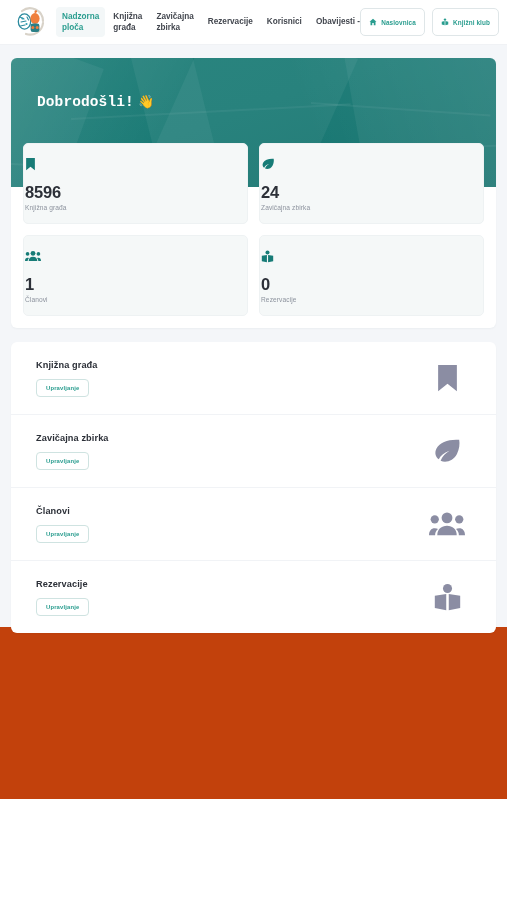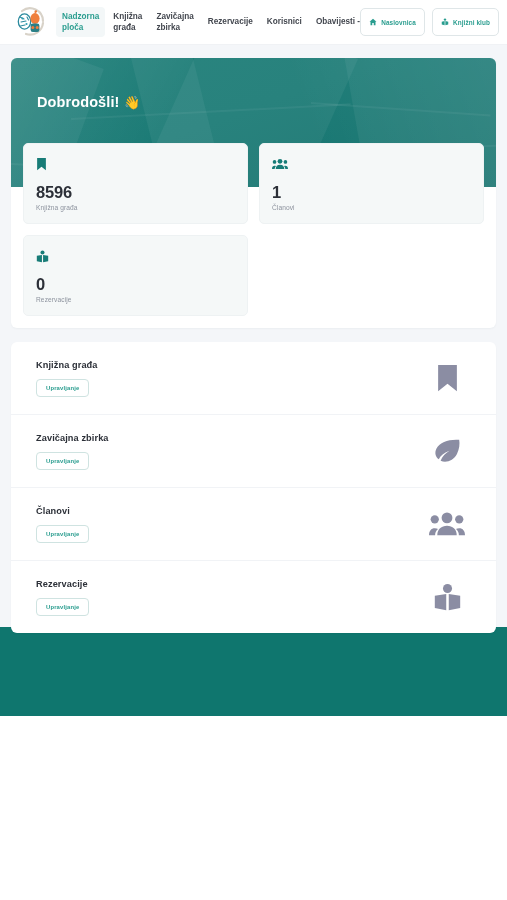--- a/index.html
+++ b/index.html
@@ -5,23 +5,23 @@
   * { box-sizing: border-box; margin: 0; padding: 0; }
   html, body {
     width: 507px;
     height: 900px;
     background: #ffffff;
     font-family: "Liberation Sans", sans-serif;
     overflow: hidden;
   }
   .page {
     width: 507px;
-    height: 716px;
-    position: relative;
-    background: #0f766e;
+    height: 799px;
+    position: relative;
+    background: #c2410c;
   }
 
   
   .navbar {
     height: 45px;
     background: #ffffff;
     display: flex;
     align-items: center;
     padding: 0 8px 0 14px;
     border-bottom: 1px solid #f0f2f5;
@@ -105,20 +105,21 @@
     padding-bottom: 12px;
   }
   .hero-banner {
     position: relative;
     height: 129px;
     background:
       linear-gradient(118deg, rgba(255,255,255,.10) 0%, rgba(255,255,255,0) 34%),
       linear-gradient(250deg, rgba(255,255,255,.07) 0%, rgba(255,255,255,0) 40%),
       linear-gradient(160deg, #1e7e78 0%, #1c7b76 45%, #17736f 100%);
     overflow: hidden;
+    font-family: Liberation Mono, monospace;
   }
   .hero-banner .streak {
     position: absolute;
     background: rgba(255,255,255,.055);
     transform-origin: top left;
   }
   .s1 { left: -20px; top: -30px; width: 120px; height: 230px; transform: rotate(20deg); }
   .s2 { left: 110px; top: -40px; width: 60px; height: 240px; transform: rotate(-14deg); background: rgba(0,0,0,.05); }
   .s3 { left: 210px; top: -60px; width: 150px; height: 260px; transform: rotate(24deg); background: rgba(255,255,255,.04); }
   .s4 { left: 330px; top: -20px; width: 200px; height: 200px; transform: rotate(-10deg); background: rgba(255,255,255,.035); }
@@ -148,21 +149,21 @@
     margin: -44px 12px 0 12px;
     display: grid;
     grid-template-columns: 1fr 1fr;
     gap: 11px;
     z-index: 3;
   }
   .stat-card {
     background: #f5f8f8;
     border: 1px solid #eef2f3;
     border-radius: 5px;
-    padding: 11px 12px 12px 12px;
+    padding: 11px 12px 12px 1px;
     min-height: 78px;
   }
   .stat-icon { height: 18px; margin-bottom: 10px; display: flex; align-items: center; }
   .stat-value {
     font-size: 16.5px;
     font-weight: bold;
     color: #2c3038;
     line-height: 1.1;
     letter-spacing: -.2px;
   }
@@ -297,20 +298,29 @@
         <div class="stat-card">
           <div class="stat-icon">
             <svg width="11" height="14" viewBox="0 0 12 16" xmlns="http://www.w3.org/2000/svg" aria-hidden="true">
               <path d="M1 1 L11 1 L11 15 L6 11 L1 15 Z" fill="#177c77"></path>
             </svg>
           </div>
           <div class="stat-value">8596</div>
           <div class="stat-label">Knjižna građa</div>
         </div>
 
+        <div class="stat-card">
+          <div class="stat-icon">
+            <svg width="14" height="14" viewBox="0 0 16 16" xmlns="http://www.w3.org/2000/svg" aria-hidden="true">
+              <path d="M14.5 2 C9 1.6 4.2 3.2 2.4 6.6 C1.1 9 2.1 11.4 3.6 12.4 C4.6 10.3 6.6 8.6 9.4 7.8 C7.2 9.1 5.4 10.8 4.6 13.2 C7.6 14.6 11.6 13 13.3 9.6 C14.6 7 14.9 4.3 14.5 2 Z" fill="#177c77"></path>
+            </svg>
+          </div>
+          <div class="stat-value">24</div>
+          <div class="stat-label">Zavičajna zbirka</div>
+        </div>
 
         <div class="stat-card">
           <div class="stat-icon">
             <svg width="16" height="12" viewBox="0 0 20 14" xmlns="http://www.w3.org/2000/svg" aria-hidden="true">
               <circle cx="10" cy="3.6" r="3" fill="#177c77"></circle>
               <circle cx="3.2" cy="4.4" r="2.3" fill="#177c77"></circle>
               <circle cx="16.8" cy="4.4" r="2.3" fill="#177c77"></circle>
               <path d="M4.6 13.2 C4.6 9.9 6.9 8 10 8 C13.1 8 15.4 9.9 15.4 13.2 Z" fill="#177c77"></path>
               <path d="M0 13.2 C0 10.8 1.2 9.3 3.2 9.3 C4 9.3 4.6 9.5 5 9.8 C4 10.6 3.4 11.8 3.4 13.2 Z" fill="#177c77"></path>
               <path d="M20 13.2 C20 10.8 18.8 9.3 16.8 9.3 C16 9.3 15.4 9.5 15 9.8 C16 10.6 16.6 11.8 16.6 13.2 Z" fill="#177c77"></path>

